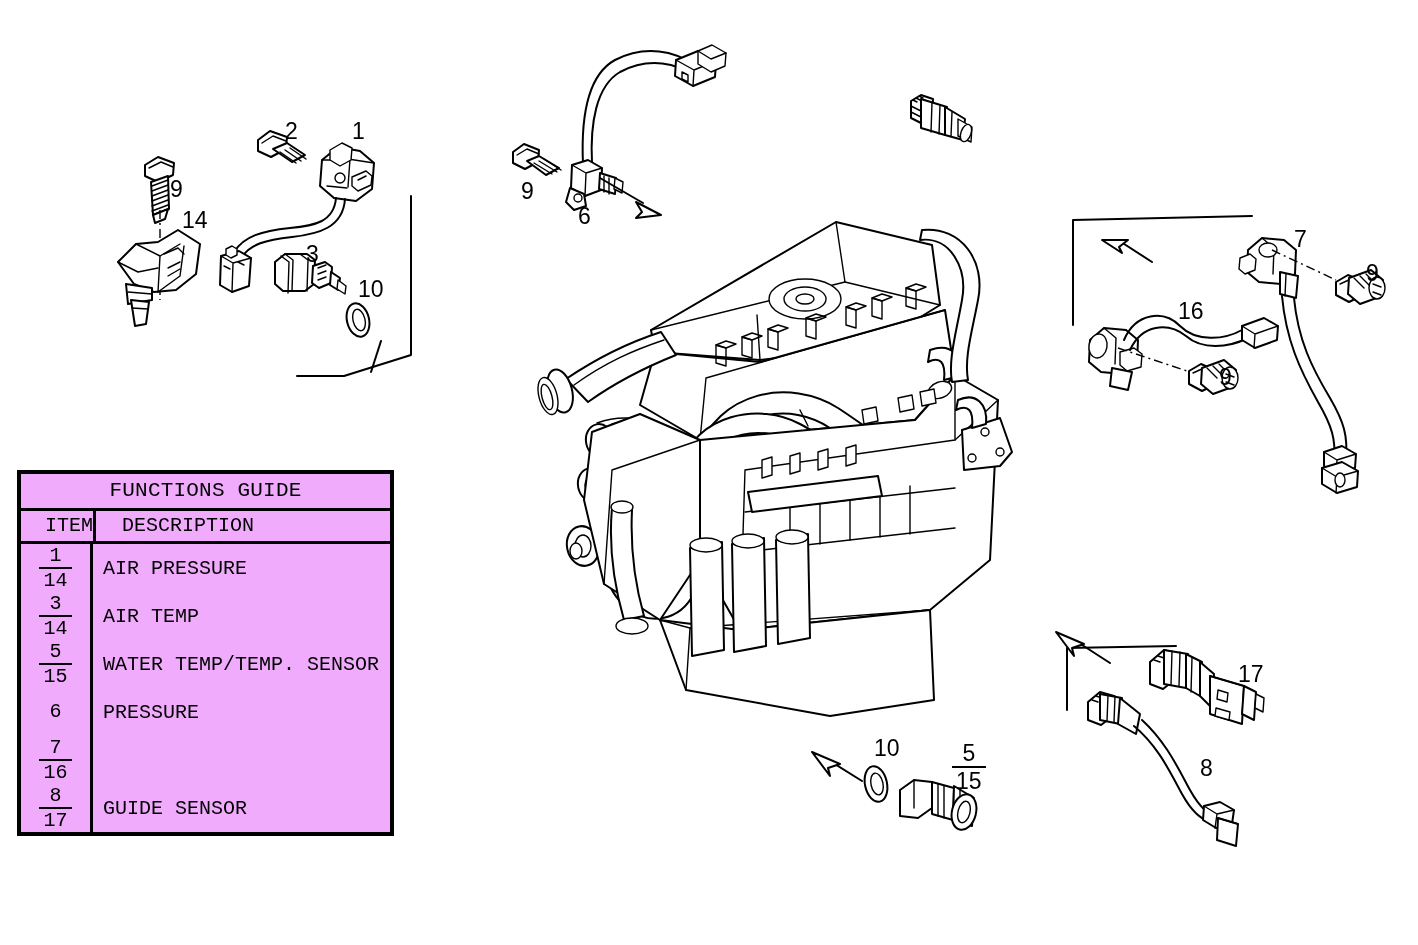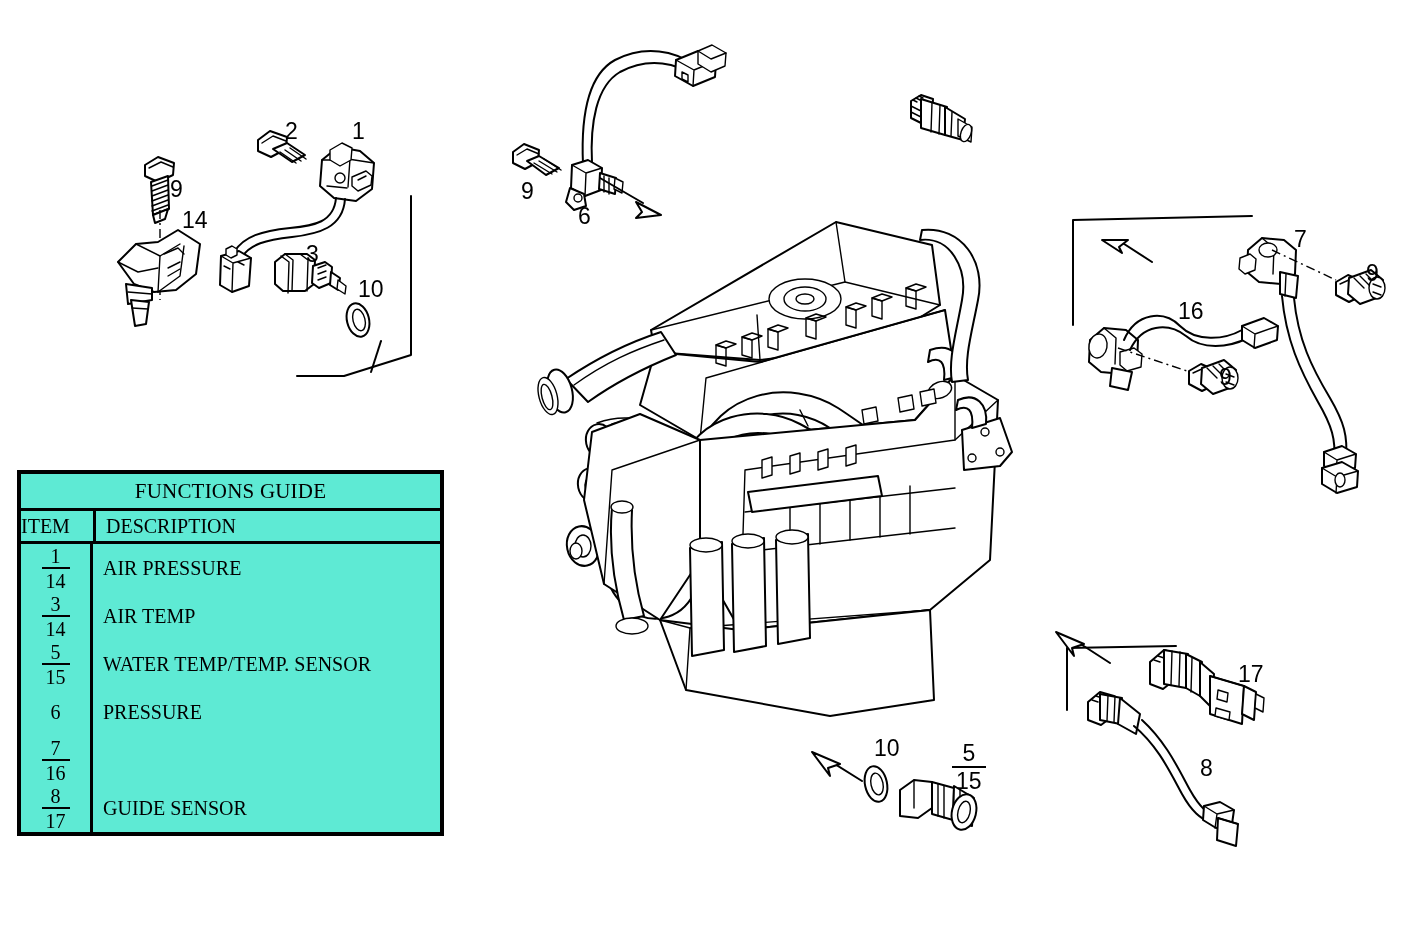--- a/index.html
+++ b/index.html
@@ -26,53 +26,53 @@
     left: 0;
     top: 0;
     width: 1418px;
     height: 945px;
   }
   
   #functions-guide {
     position: absolute;
     left: 17px;
     top: 470px;
-    width: 427px;
+    width: 377px;
     border: 4px solid #000;
     box-sizing: border-box;
-    background: #5eead4;
-    font-family: Liberation Serif, serif;
+    background: #f0abfc;
+    font-family: Liberation Mono, monospace;
   }
   #functions-guide .fg-title {
     text-align: center;
     font-size: 21px;
     line-height: 34px;
     height: 34px;
     border-bottom: 3px solid #000;
     color: #000;
     letter-spacing: 0.2px;
   }
   #functions-guide .fg-head {
     display: flex;
     border-bottom: 3px solid #000;
     height: 30px;
   }
   #functions-guide .fg-head .fg-col-item {
     width: 72px;
     min-width: 72px;
-    text-align: left;
+    text-align: right;
     font-size: 20px;
     line-height: 30px;
     border-right: 3px solid #000;
   }
   #functions-guide .fg-head .fg-col-desc {
     flex: 1;
     font-size: 20px;
     line-height: 30px;
-    padding-left: 10px;
+    padding-left: 26px;
   }
   #functions-guide .fg-body {
     display: block;
   }
   #functions-guide .fg-row {
     display: flex;
     align-items: center;
     min-height: 48px;
   }
   #functions-guide .fg-row .fg-item {

